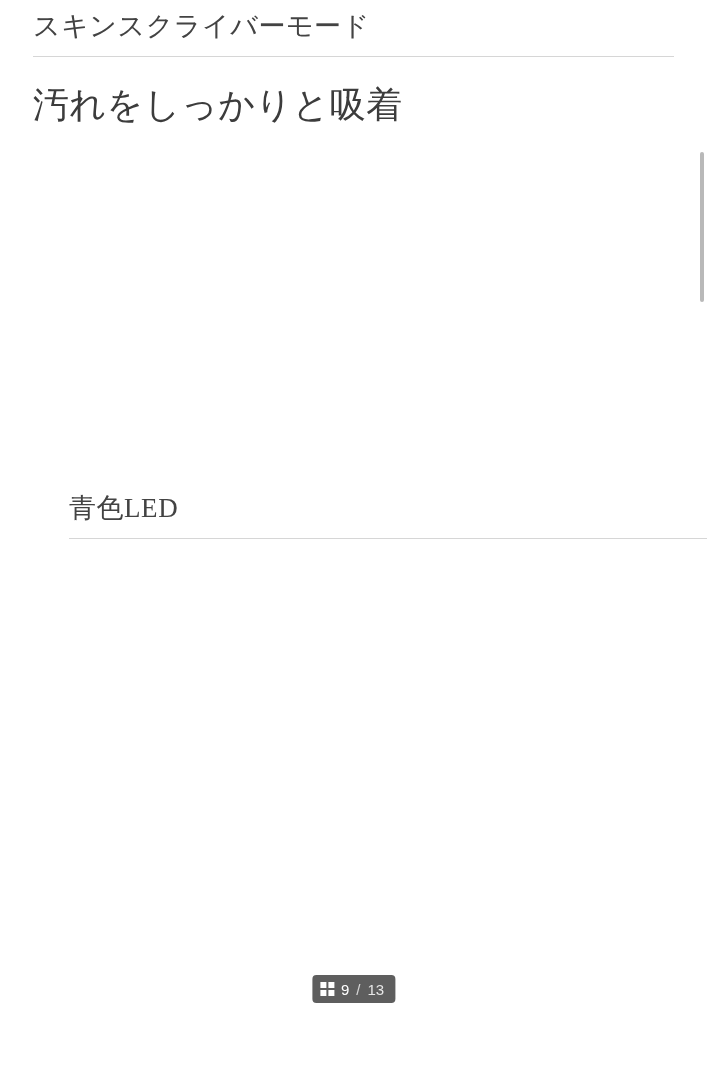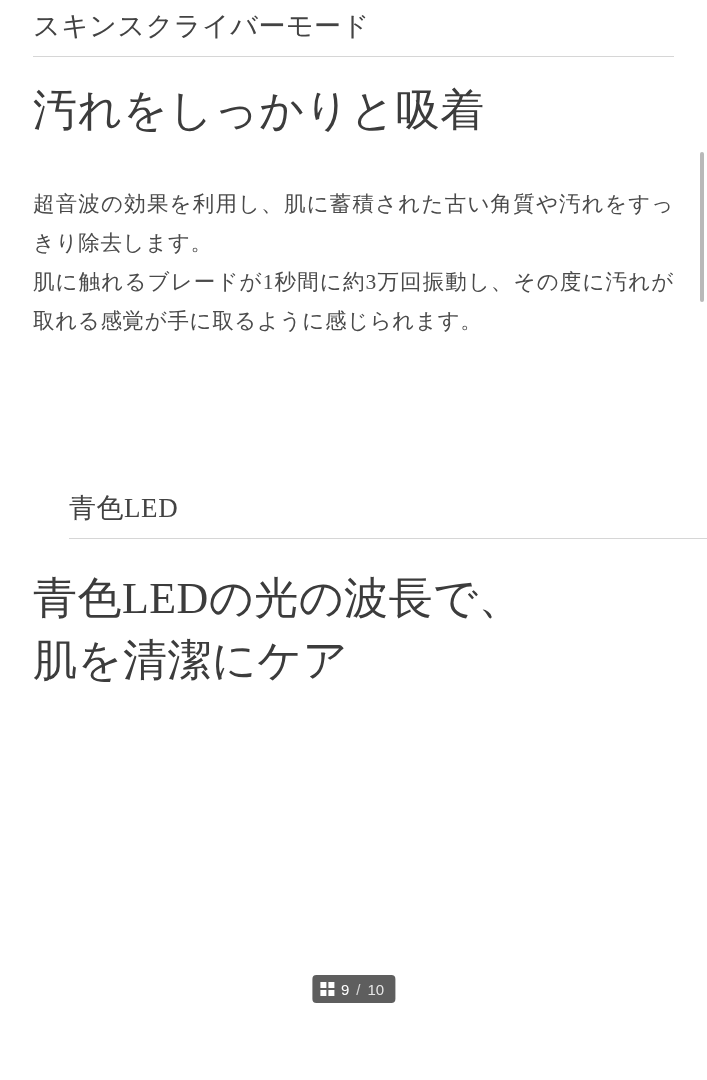--- a/index.html
+++ b/index.html
@@ -32,21 +32,21 @@
     line-height: 1.25;
     letter-spacing: 0.02em;
     color: #434343;
     font-weight: 400;
     padding-bottom: 12px;
     border-bottom: 1px solid #d6d6d6;
     margin: 0;
   }
 
   .section-title {
-    font-size: 44px;
+    font-size: 36px;
     line-height: 1.42;
     letter-spacing: 0.01em;
     color: #3c3c3c;
     font-weight: 400;
     margin: 0;
     white-space: pre-line;
   }
 
   .body-text {
     font-size: 21.5px;
@@ -128,37 +128,33 @@
 </style>
 </head>
 <body>
 
 <div class="page">
 
   <h2 class="section-kicker" id="block-skin-scrubber-kicker">スキンスクライバーモード</h2>
 
   <h1 class="section-title" id="block-skin-scrubber-title">汚れをしっかりと吸着</h1>
 
-  <p class="body-text" id="block-skin-scrubber-body">超音波の効果を利用し、肌に蓄積された古い角質や汚れをすっきり除去します。
-肌に触れるブレードが1秒間に約3万回振動し、その度に汚れが取れる感覚が手に取るように感じられます。</p>
 
   <h2 class="section-kicker" id="block-blue-led-kicker">青色LED</h2>
 
-  <h1 class="section-title" id="block-blue-led-title">青色LEDの光の波長で、
-肌を清潔にケア</h1>
 
 
   <div class="page-counter">
     <span class="grid-icon">
       <i></i>
         <i></i>
         <i></i>
         <i></i>
     </span>
     <span class="current">9</span>
     <span class="sep">/</span>
-    <span class="total">10</span>
+    <span class="total">13</span>
   </div>
 
   <div class="scrollbar-track"></div>
   <div class="scrollbar-thumb"></div>
 
 </div>
 
 </body></html>

